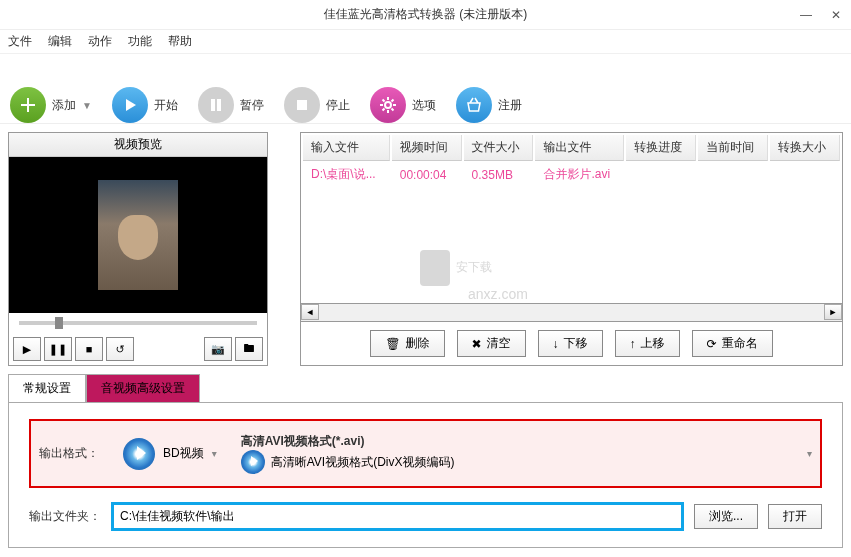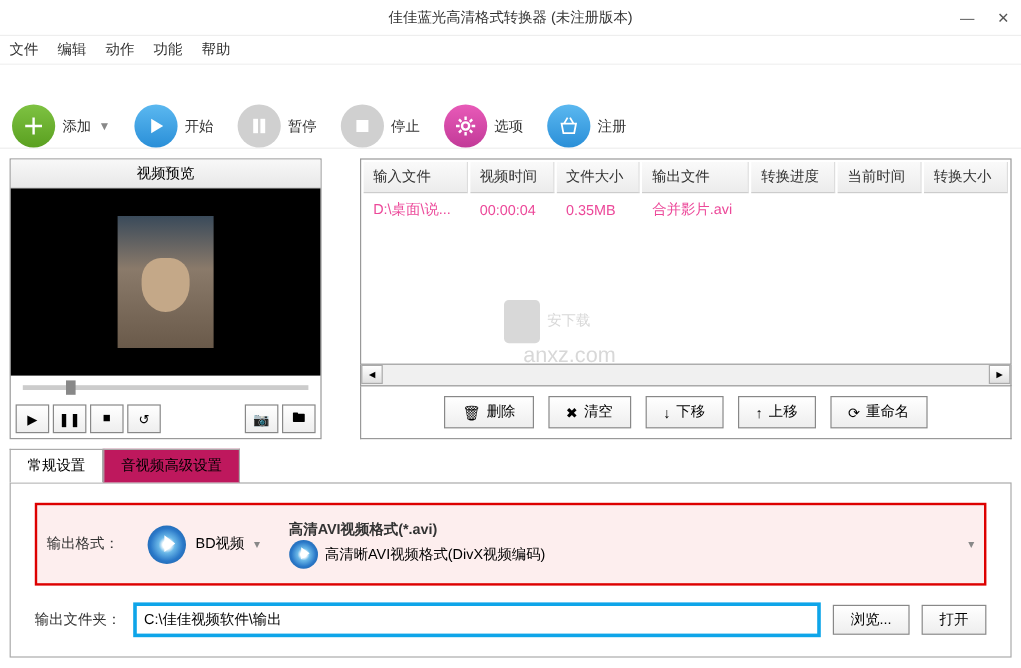--- a/index.html
+++ b/index.html
@@ -56,21 +56,21 @@
 .format-detail{flex:1;}
 .format-title{font-weight:bold;color:#333;margin-bottom:0;}
 .format-sub{display:flex;align-items:center;gap:6px;}
 .small-disc{width:24px;height:24px;border-radius:50%;background:radial-gradient(circle,#fff 15%,#6ab8e8 30%,#2a78c8 60%,#1a5898 100%);position:relative;}
 .small-disc::after{content:"";position:absolute;top:6px;left:10px;width:0;height:0;border-left:7px solid #fff;border-top:5px solid transparent;border-bottom:5px solid transparent;}
 .path-row{display:flex;align-items:center;gap:10px;}
 .path-input{flex:1;border:3px solid #0ea5e9;padding:3px 6px;background:#fff;}
 .path-btn{padding:3px 14px;border:1px solid #888;background:linear-gradient(#fff,#eee);cursor:pointer;}
 .watermark{position:absolute;top:250px;left:420px;color:#d8d8d8;font-size:28px;pointer-events:none;z-index:0;}
 .watermark .wm-icon{display:inline-block;width:30px;height:36px;background:#d8d8d8;border-radius:4px;vertical-align:middle;margin-right:6px;position:relative;}
-.watermark .wm-sub{font-size:18px;margin-left:16px;}
+.watermark .wm-sub{font-size:14px;margin-left:48px;}
 </style>
 </head>
 <body>
 
 <div class="titlebar">
   <span class="titlebar-text">佳佳蓝光高清格式转换器   (未注册版本)</span>
   <div class="win-controls">
     <div class="win-btn">—</div>
     <div class="win-btn">✕</div>
   </div>

